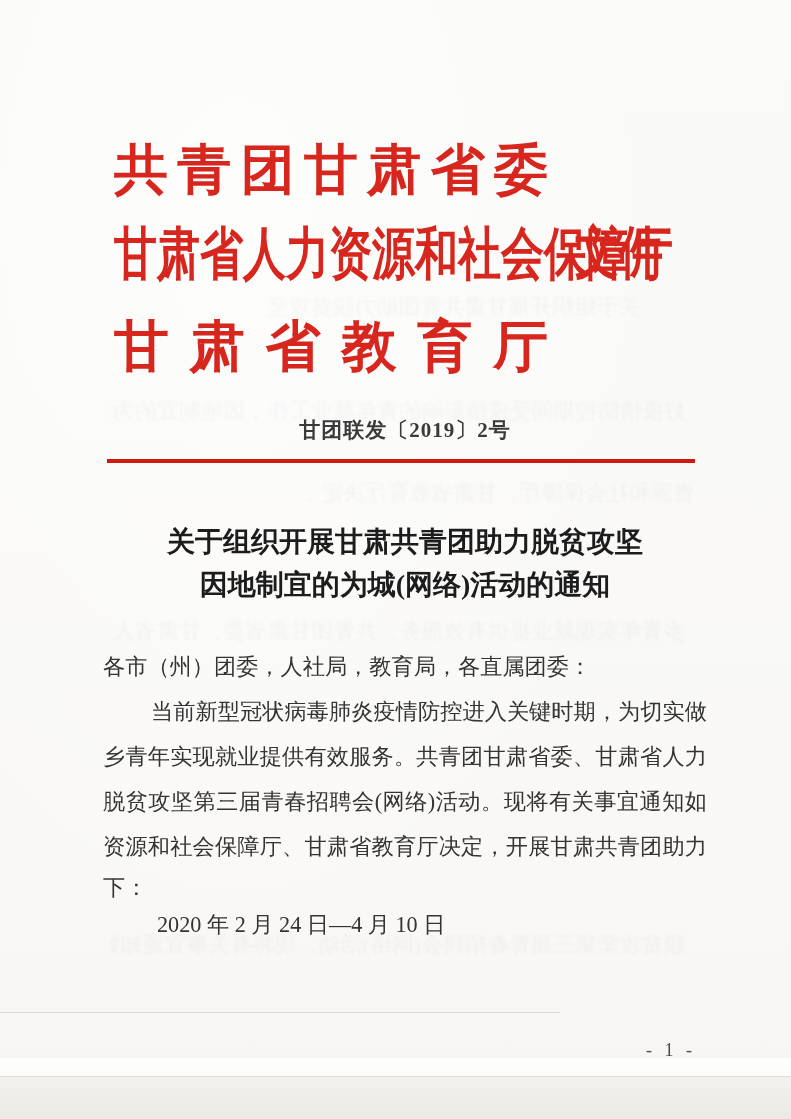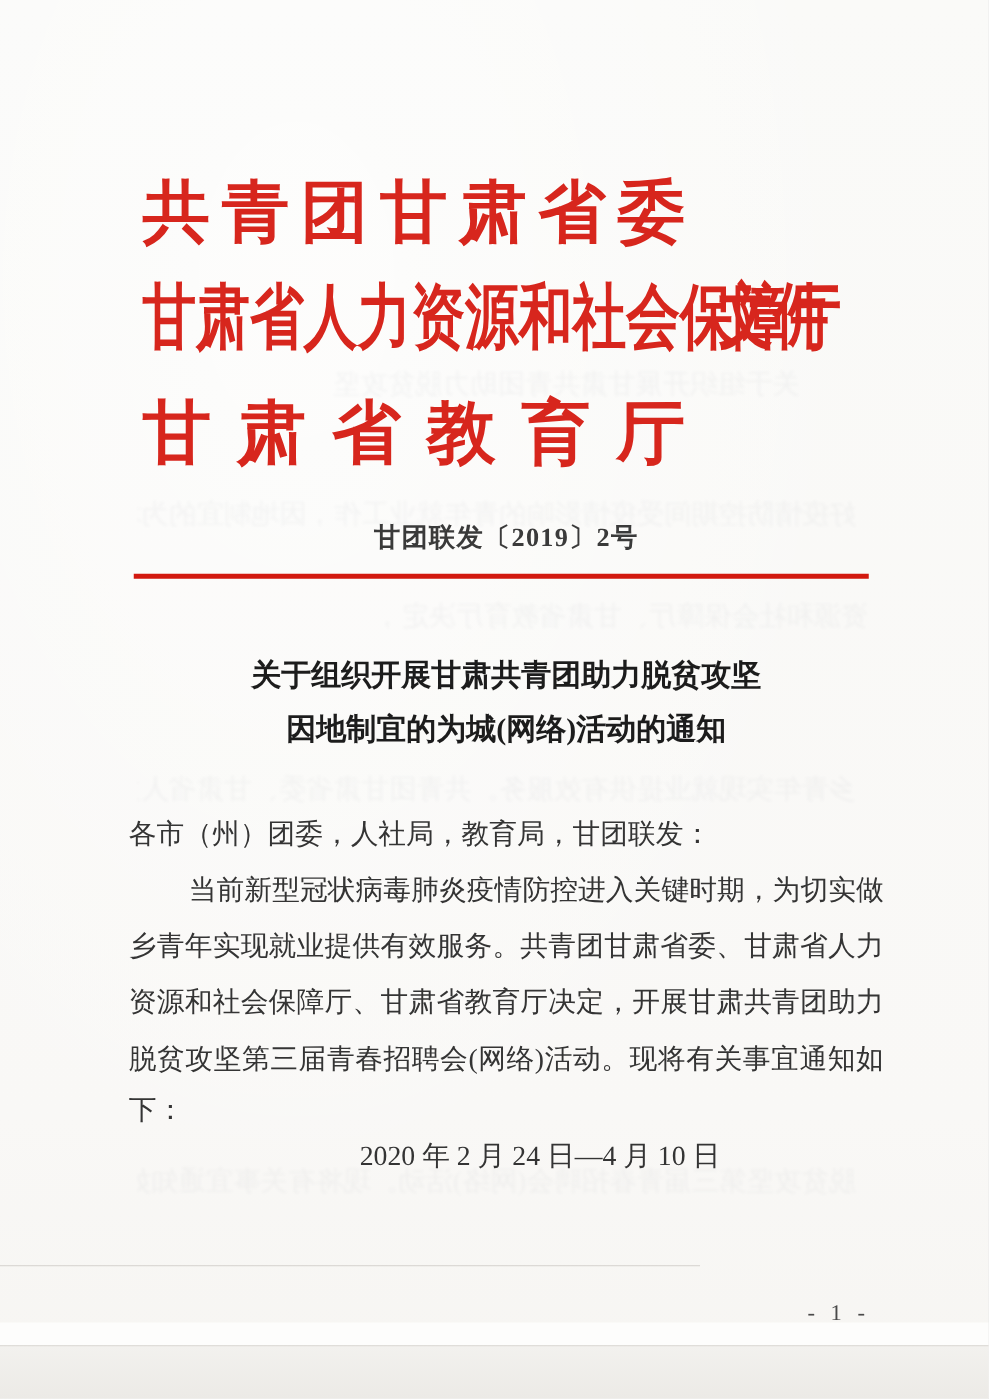--- a/index.html
+++ b/index.html
@@ -54,21 +54,21 @@
     position: absolute;
     left: 107px; top: 459px; width: 588px; height: 4px;
     background: var(--rule-red, #d2190f);
   }
 
   
   .doc-title {
     position: absolute;
     left: 103px; top: 520px; width: 604px;
     text-align: center;
-    font-size: 24px;
+    font-size: 28px;
     font-weight: 700;
     line-height: 43px;
     color: #1c1c1c;
   }
 
   
   .doc-body {
     position: absolute;
     left: 103px; top: 644px; width: 604px;
     font-size: 22.2px;
@@ -79,21 +79,21 @@
   .body-line.indent-first { text-indent: 48px; }
   .line-tight { line-height: 37px; }
   .section-heading {
     line-height: 36px;
     padding-left: 54px;
     font-family: "Liberation Sans", "DejaVu Sans", sans-serif;
     font-weight: 700;
     font-size: 22px;
     color: #222;
   }
-  .section-date { line-height: 38px; padding-left: 54px; text-align: center; }
+  .section-date { line-height: 38px; padding-left: 54px; }
 
   
   .page-number {
     position: absolute;
     left: 646px; top: 1040px;
     font-size: 18px;
     letter-spacing: 4px;
     color: #4a4a4a;
     white-space: nowrap;
   }
@@ -180,25 +180,25 @@
   <div class="doc-number">甘团联发〔2019〕2号</div>
 
   <div class="red-rule"></div>
 
   <div class="doc-title">
     <div>关于组织开展甘肃共青团助力脱贫攻坚</div>
     <div>因地制宜的为城(网络)活动的通知</div>
   </div>
 
   <div class="doc-body">
-    <div class="body-line">各市（州）团委，人社局，教育局，甘团联发：</div>
+    <div class="body-line">各市（州）团委，人社局，教育局，各直属团委：</div>
     <div class="body-line justified indent-first">当前新型冠状病毒肺炎疫情防控进入关键时期，为切实做</div>
     <div class="body-line justified">乡青年实现就业提供有效服务。共青团甘肃省委、甘肃省人力</div>
+    <div class="body-line justified">脱贫攻坚第三届青春招聘会(网络)活动。现将有关事宜通知如</div>
     <div class="body-line justified">资源和社会保障厅、甘肃省教育厅决定，开展甘肃共青团助力</div>
-    <div class="body-line justified">脱贫攻坚第三届青春招聘会(网络)活动。现将有关事宜通知如</div>
     <div class="body-line line-tight">下：</div>
     <div class="body-line section-date">2020 年 2 月 24 日—4 月 10 日</div>
   </div>
 
   <div class="page-number">- 1 -</div>
 
   <div class="underlying-page-edge"></div>
   <div class="bottom-white-band"></div>
   <div class="page-bottom-edge"></div>
 

